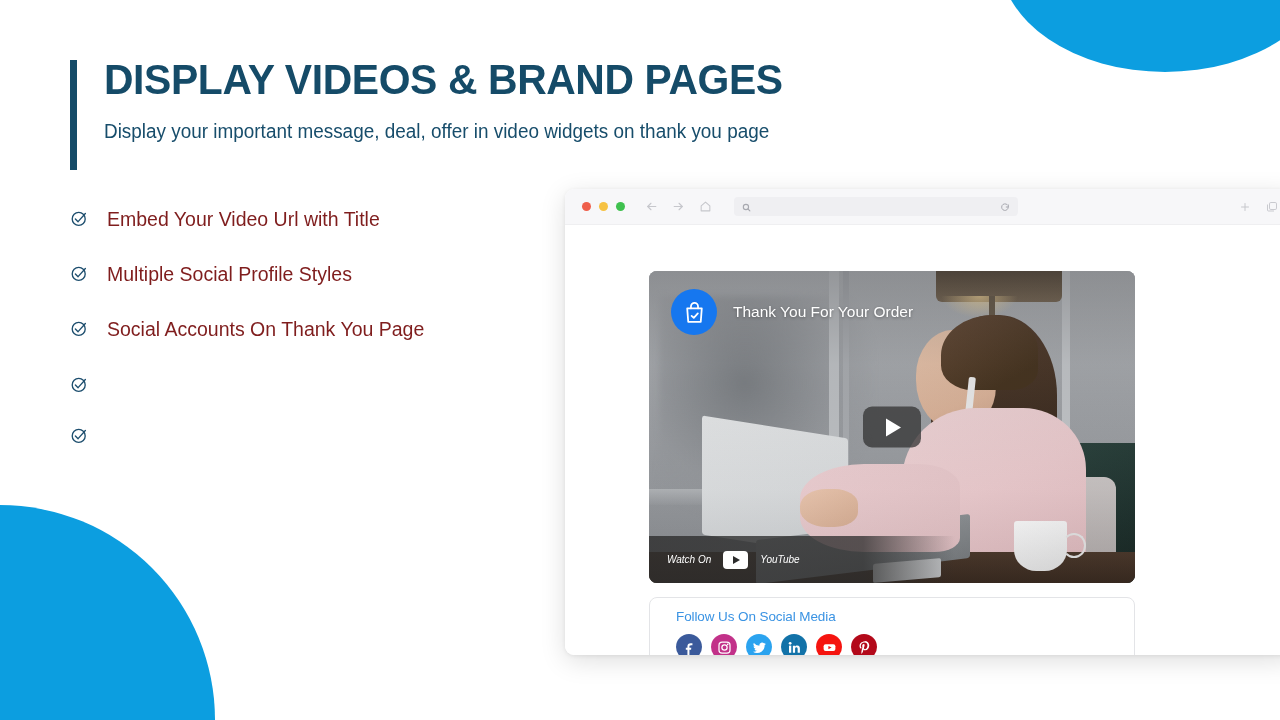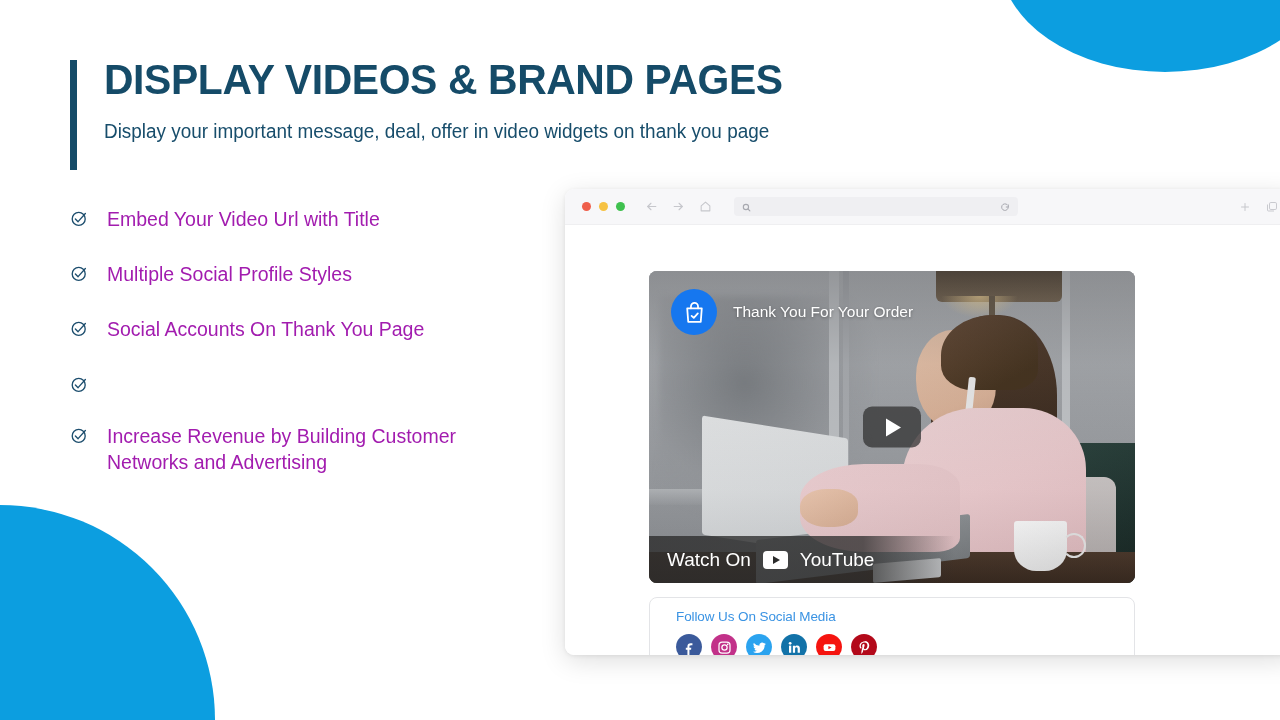--- a/index.html
+++ b/index.html
@@ -96,21 +96,21 @@
     height: 19px;
     margin-right: 18px;
     margin-top: 3px;
     color: #1d4e6e;
   }
   .check-icon svg { display: block; width: 19px; height: 19px; }
 
   .feature-label {
     font-size: 19.5px;
     line-height: 1.35;
-    color: #a21caf;
+    color: #7f1d1d;
     max-width: 400px;
   }
 
   
   #browser {
     position: absolute;
     left: 565px;
     top: 189px;
     width: 730px;
     height: 466px;
@@ -346,21 +346,22 @@
     position: absolute;
     left: 0; bottom: 0;
     width: 63%;
     height: 47px;
     background: linear-gradient(90deg, rgba(45,45,45,0.80) 0%, rgba(45,45,45,0.76) 70%, rgba(45,45,45,0) 100%);
     display: flex; align-items: center;
     padding-left: 18px;
   }
   #watch-label, #youtube-label {
     color: #ffffff;
-    font-size: 19px;
+    font-size: 10px;
+    font-style: italic;
   }
   #yt-badge {
     width: 25px; height: 18px;
     background: #ffffff;
     border-radius: 4px;
     margin: 0 12px;
     display: flex; align-items: center; justify-content: center;
     flex: 0 0 auto;
   }
   #yt-triangle {
@@ -463,21 +464,20 @@
         </span>
       </li>
 
       <li class="feature-item">
         <span class="check-icon">
           <svg viewBox="0 0 24 24" fill="none" stroke="currentColor" stroke-width="1.7">
             <circle cx="11" cy="12.5" r="8.2"></circle>
             <path d="M6.8 12.6 L10.2 16 L19.4 5.6" stroke-linecap="round" stroke-linejoin="round"></path>
           </svg>
         </span>
-        <span class="feature-label">Increase Revenue by Building Customer Networks and Advertising</span>
       </li>
 
     </ul>
   </div>
 
   <div id="browser">
 
     <div id="browser-toolbar">
 
       <div id="traffic-lights">

